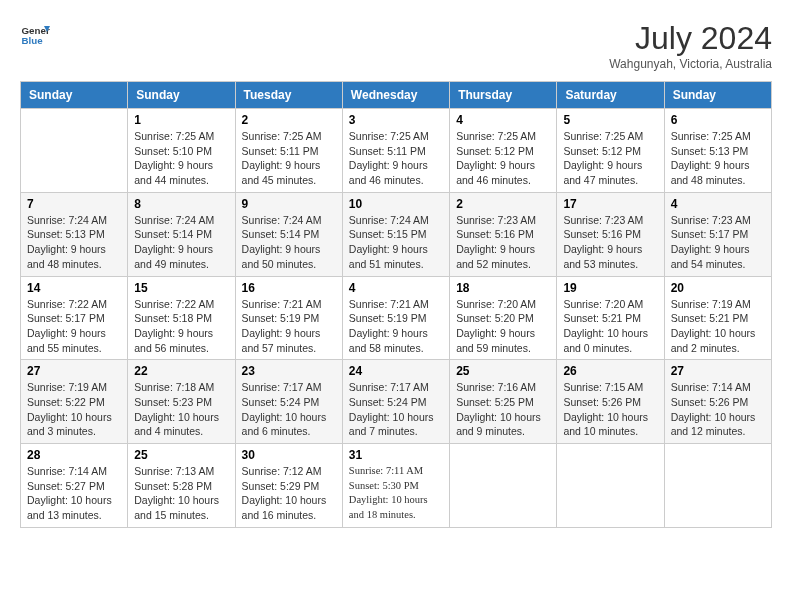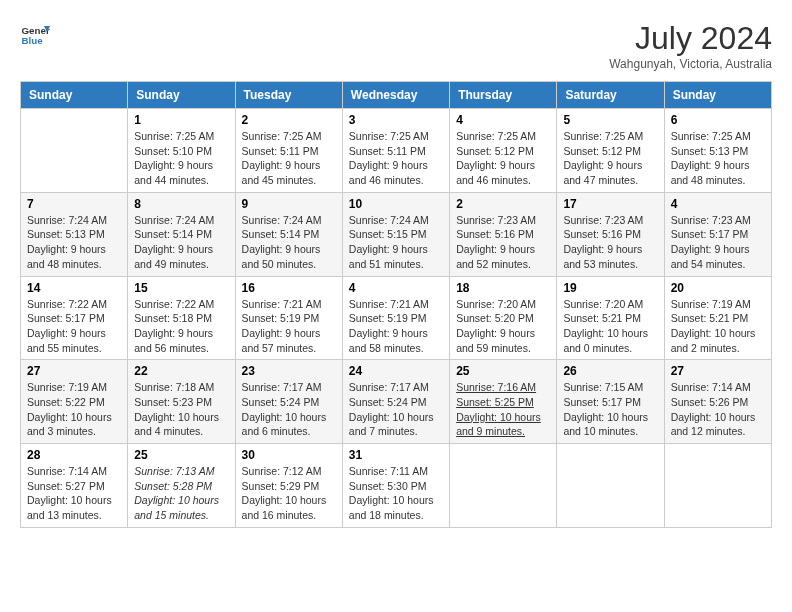--- a/index.html
+++ b/index.html
@@ -281,29 +281,29 @@
         </td>
         <td>
           <span class="cell-day">24</span>
           <div class="cell-info" style="white-space: pre-line;">Sunrise: 7:17 AM
 Sunset: 5:24 PM
 Daylight: 10 hours
 and 7 minutes.</div>
         </td>
         <td>
           <span class="cell-day">25</span>
-          <div class="cell-info" style="white-space: pre-line; text-decoration: underline;">Sunrise: 7:16 AM
+          <div class="cell-info" style="white-space: pre-line;">Sunrise: 7:16 AM
 Sunset: 5:25 PM
 Daylight: 10 hours
 and 9 minutes.</div>
         </td>
         <td>
           <span class="cell-day">26</span>
           <div class="cell-info" style="white-space: pre-line;">Sunrise: 7:15 AM
-Sunset: 5:17 PM
+Sunset: 5:26 PM
 Daylight: 10 hours
 and 10 minutes.</div>
         </td>
         <td>
           <span class="cell-day">27</span>
           <div class="cell-info" style="white-space: pre-line;">Sunrise: 7:14 AM
 Sunset: 5:26 PM
 Daylight: 10 hours
 and 12 minutes.</div>
         </td>
@@ -311,35 +311,35 @@
       <tr class="row-white">
         <td>
           <span class="cell-day">28</span>
           <div class="cell-info" style="white-space: pre-line;">Sunrise: 7:14 AM
 Sunset: 5:27 PM
 Daylight: 10 hours
 and 13 minutes.</div>
         </td>
         <td>
           <span class="cell-day">25</span>
-          <div class="cell-info" style="white-space: pre-line; font-style: italic;">Sunrise: 7:13 AM
+          <div class="cell-info" style="white-space: pre-line;">Sunrise: 7:13 AM
 Sunset: 5:28 PM
 Daylight: 10 hours
 and 15 minutes.</div>
         </td>
         <td>
           <span class="cell-day">30</span>
           <div class="cell-info" style="white-space: pre-line;">Sunrise: 7:12 AM
 Sunset: 5:29 PM
 Daylight: 10 hours
 and 16 minutes.</div>
         </td>
         <td>
           <span class="cell-day">31</span>
-          <div class="cell-info" style="white-space: pre-line;">Sunrise: 7:11 AM
+          <div class="cell-info" style="white-space: pre-line; font-family: Liberation Serif, serif;">Sunrise: 7:11 AM
 Sunset: 5:30 PM
 Daylight: 10 hours
 and 18 minutes.</div>
         </td>
         <td class="empty"></td>
         <td class="empty"></td>
         <td class="empty"></td>
       </tr>
     </tbody>
 </table>

